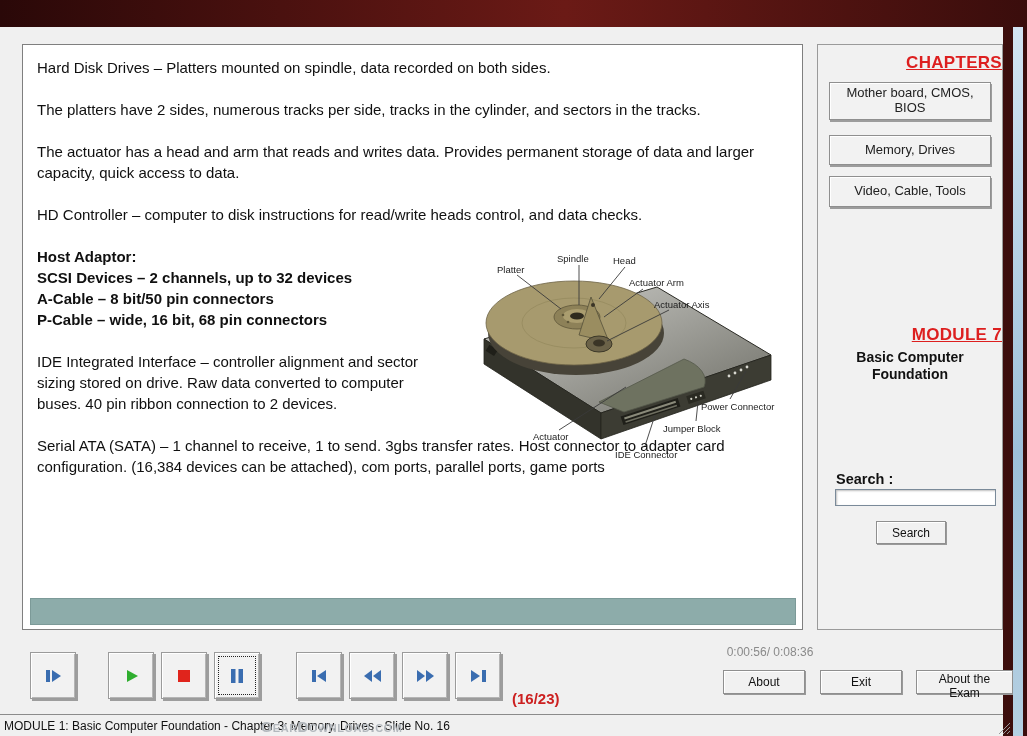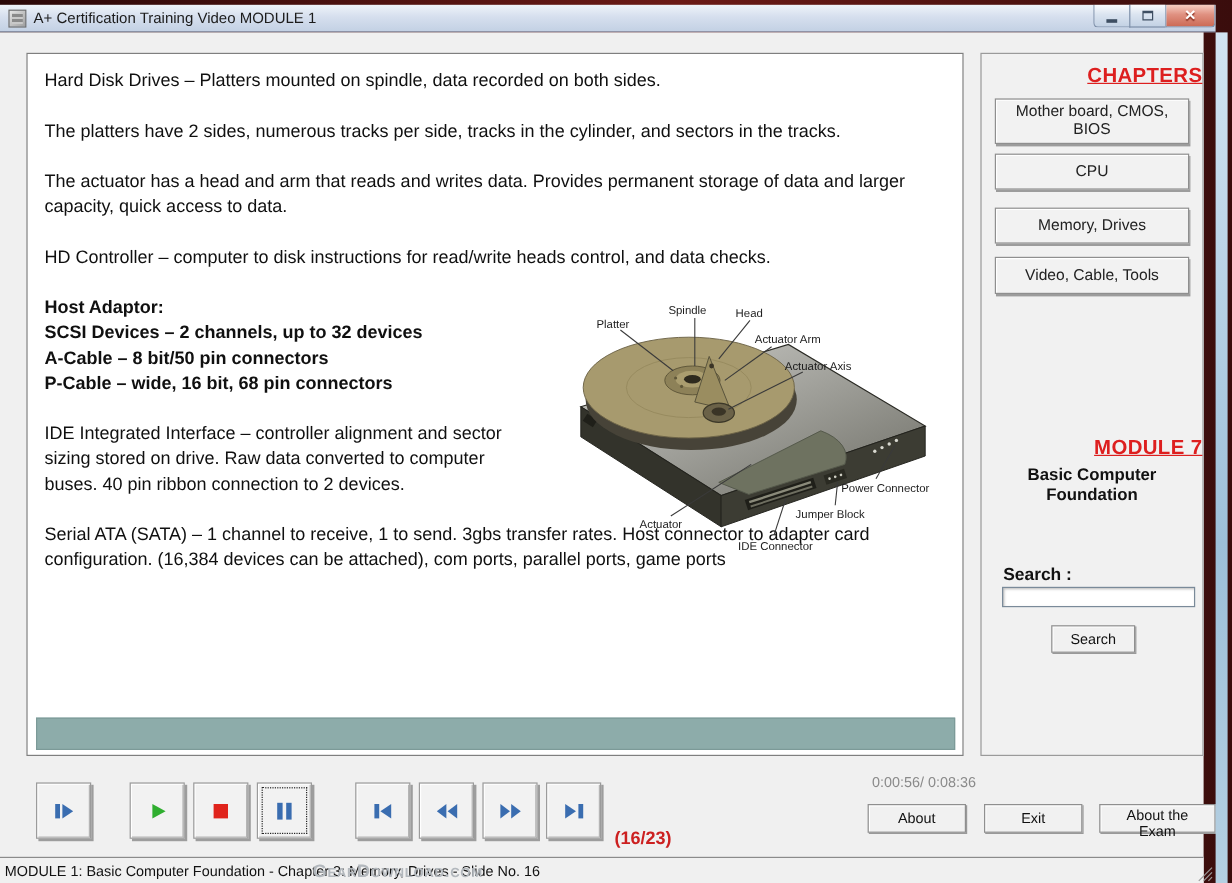--- a/index.html
+++ b/index.html
@@ -96,35 +96,20 @@
            font-family:Liberation Sans, sans-serif;font-variant:small-caps;font-weight:bold;
            font-size:15px;letter-spacing:.5px;color:#b3b8bd;}
   .resize-grip{position:absolute;right:-8px;top:4px;width:16px;height:16px;}
 </style>
 </head>
 <body>
 
 <div class="screen">
   <div class="window">
 
-    <div class="titlebar">
-      <span class="app-icon"></span>
-      <span class="title-text">A+ Certification Training Video MODULE 1</span>
-      <div class="win-controls">
-        <div class="win-btn min">
-            <span class="glyph-min"></span>
-          </div>
-        <div class="win-btn max">
-            <span class="glyph-max"></span>
-          </div>
-        <div class="win-btn close">
-            <span class="glyph-close">✕</span>
-          </div>
-      </div>
-    </div>
 
     <div class="window-body">
 
       <div class="slide-panel">
         <div class="slide-text">
           <p>Hard Disk Drives – Platters mounted on spindle, data recorded on both sides.</p>
           <p>The platters have 2 sides, numerous tracks per side, tracks in the cylinder, and sectors in the tracks.</p>
           <p>The actuator has a head and arm that reads and writes data. Provides permanent storage of data and larger capacity, quick access to data.</p>
           <p>HD Controller – computer to disk instructions for read/write heads control, and data checks.</p>
           <div class="host-block">
@@ -211,21 +196,20 @@
             <text class="dlabel" x="186" y="211">IDE Connector</text>
           </svg>
         </div>
 
         <div class="teal-bar"></div>
       </div>
 
       <div class="sidebar">
         <div class="chapters-title">CHAPTERS</div>
         <button class="chapter-btn b1">Mother board, CMOS, BIOS</button>
-        <button class="chapter-btn b2">CPU</button>
         <button class="chapter-btn b3">Memory, Drives</button>
         <button class="chapter-btn b4">Video, Cable, Tools</button>
         <div class="module-title">MODULE 7</div>
         <div class="module-subtitle">Basic Computer Foundation</div>
         <div class="search-label">Search :</div>
         <input class="search-input" type="text" value="" style="">
         <button class="dlg-btn search-btn">Search</button>
       </div>
 
       <div class="nav-btn n1">

